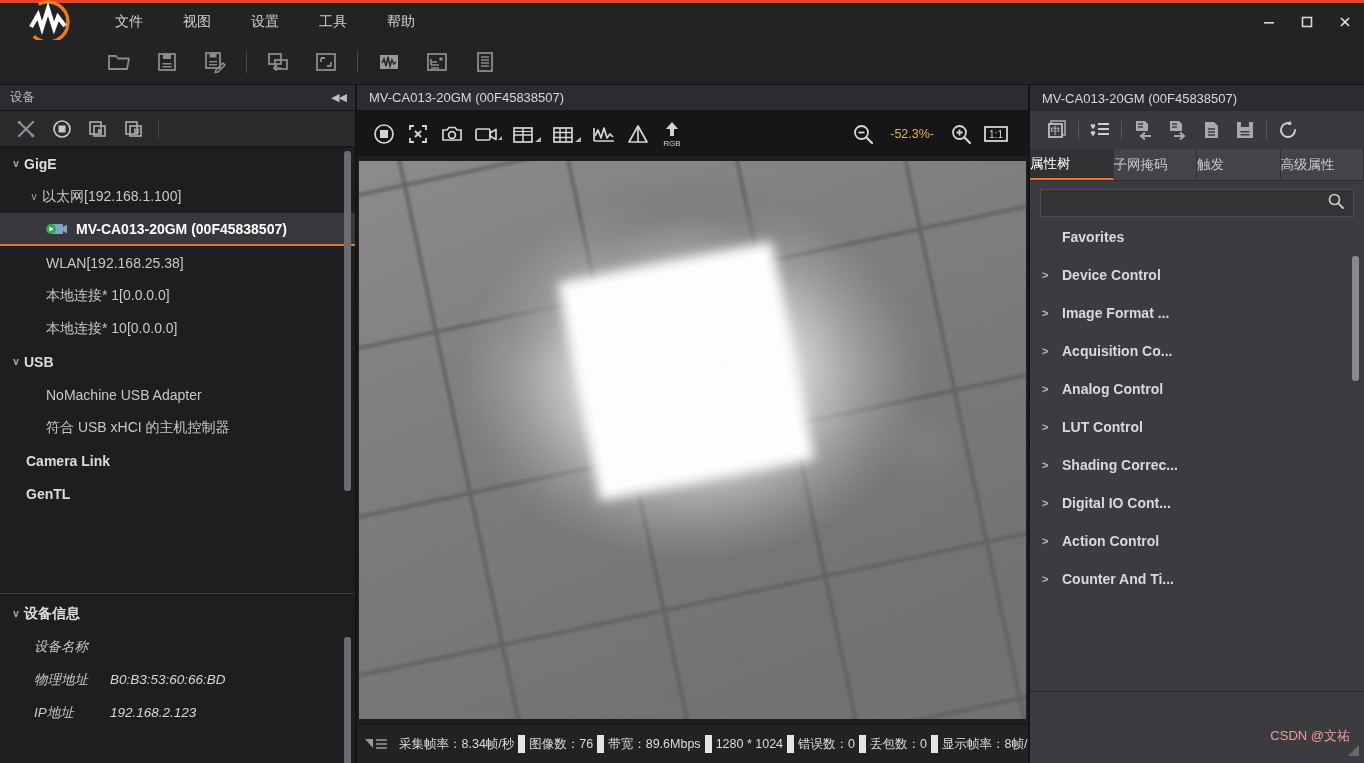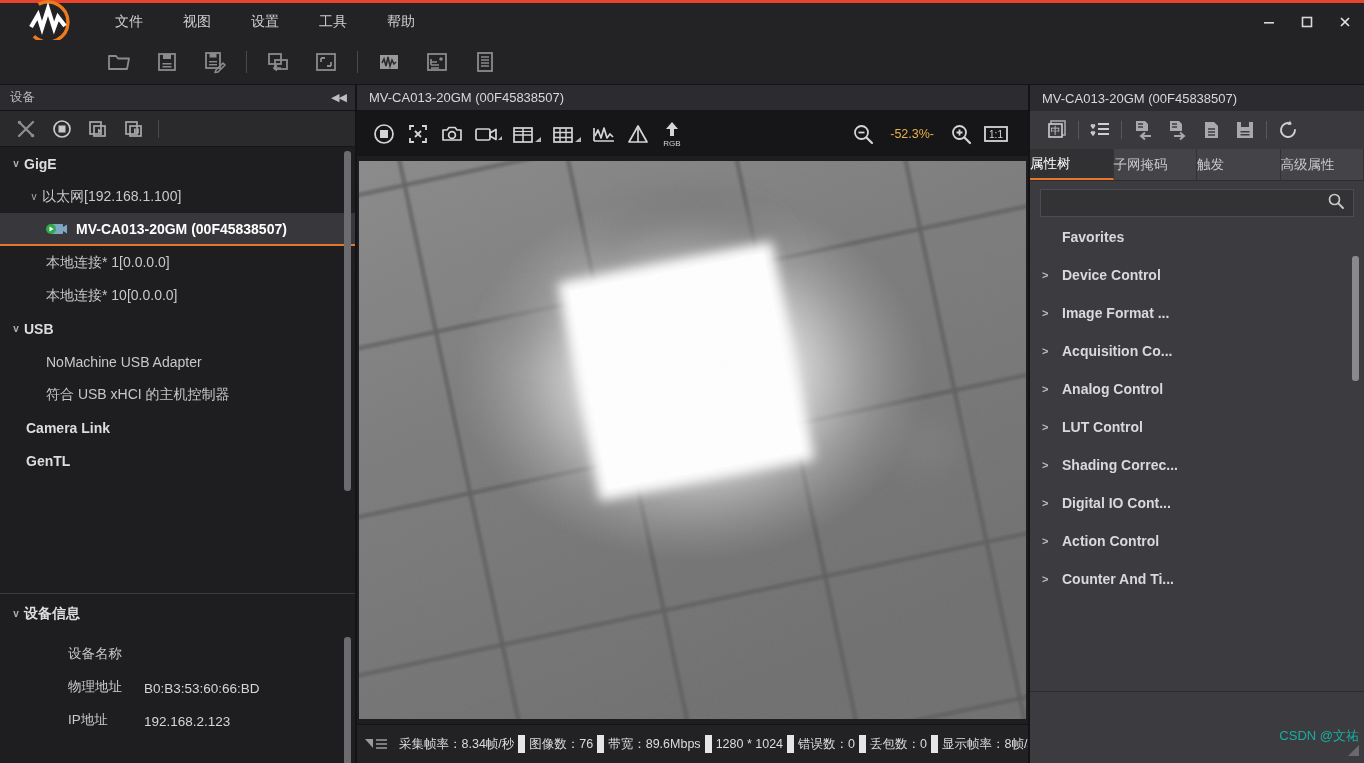--- a/index.html
+++ b/index.html
@@ -68,21 +68,21 @@
   .tree-label { white-space:nowrap; overflow:hidden; }
   .cam-icon { margin-right:8px; display:flex; align-items:center; }
   .lv0 { padding-left:8px; }
   .lv1 { padding-left:26px; }
   .lv2 { padding-left:46px; }
 
   .tree-sep { position:absolute; top:508px; left:0; width:356px; height:1px; background:#3a3a3e; }
 
   .devinfo { position:absolute; top:512px; left:0; width:356px; height:251px; overflow:hidden; background:#1e1e20;}
   .di-head { display:flex; align-items:center; height:33px; font-size:14px; font-weight:bold; padding-left:8px; color:#dddddd;}
-  .di-row { display:flex; align-items:flex-end; height:33px; font-size:13.5px; padding-left:68px; color:#c8c8ca; }
+  .di-row { display:flex; align-items:center; height:33px; font-size:13.5px; padding-left:34px; color:#c8c8ca;font-style:italic; }
   .di-key { width:76px; flex:0 0 76px; }
   .di-val { color:#d6d6d8; }
 
   .lp-scroll { position:absolute; width:7px; background:#6c6c70; border-radius:3px; right:5px; }
 
   .panel-divider-v { position:absolute; top:85px; left:355px; width:2px; height:678px; background:#141416; }
 
   
   .center { position:absolute; top:85px; left:357px; width:671px; height:678px; background:#1e1e20; }
   .cp-header { height:26px; background:#2c2c30; display:flex; align-items:center; padding:0 12px; border-bottom:1px solid #151517;}
@@ -132,21 +132,21 @@
   .searchinput { flex:1; background:transparent; border:none; outline:none; color:#dcdcde; font-size:13px; font-family:inherit;}
   .proplist { position:absolute; top:133px; left:0; width:334px; height:472px; overflow:hidden; background:#3c3c40; }
   .prop-row { display:flex; align-items:center; height:38px; font-size:14px; font-weight:bold; color:#d9d9db; cursor:pointer; padding-left:12px;}
   .prop-arrow { width:20px; font-size:11px; color:#bdbdbf; flex:0 0 20px;}
   .prop-fav { padding-left:32px; }
   .rp-scroll { position:absolute; width:7px; background:#8a8a8e; border-radius:3px; right:5px; }
 
   .prop-bottom-sep { position:absolute; top:606px; left:0; width:334px; height:1px; background:#2a2a2c;}
   .prop-blank { position:absolute; top:607px; left:0; width:334px; height:128px; background:#3c3c40;}
   .watermark {
-    position:absolute; right:5px; bottom:18px; font-size:13px; color:#14b8a6; white-space:nowrap;
+    position:absolute; right:14px; bottom:18px; font-size:13px; color:#fca5a5; white-space:nowrap;
     opacity:.92;
   }
   .resize-grip { position:absolute; right:4px; bottom:2px; }
 </style>
 </head>
 <body>
 
 <div id="app">
   <div class="top-strip"></div>
 
@@ -295,20 +295,23 @@
       <div class="tree-row lv2 selected">
         <span class="cam-icon">
           <svg width="22" height="14" viewBox="0 0 22 14">
             <rect x="6" y="2" width="11" height="10" rx="1" fill="#7ea7c4"></rect>
             <path d="M17 5 L21 2.5 L21 11.5 L17 9 Z" fill="#7ea7c4"></path>
             <circle cx="5" cy="7" r="5" fill="#2faa4a"></circle>
             <path d="M3.5 4.5 L7.5 7 L3.5 9.5 Z" fill="#ffffff"></path>
           </svg>
         </span>
         <span class="tree-label">MV-CA013-20GM (00F45838507)</span>
+      </div>
+      <div class="tree-row lv2">
+        <span class="tree-label">WLAN[192.168.25.38]</span>
       </div>
       <div class="tree-row lv2">
         <span class="tree-label">本地连接* 1[0.0.0.0]</span>
       </div>
       <div class="tree-row lv2">
         <span class="tree-label">本地连接* 10[0.0.0.0]</span>
       </div>
       <div class="tree-row lv0 bold">
         <span class="arrow">v</span>
         <span class="tree-label">USB</span>

